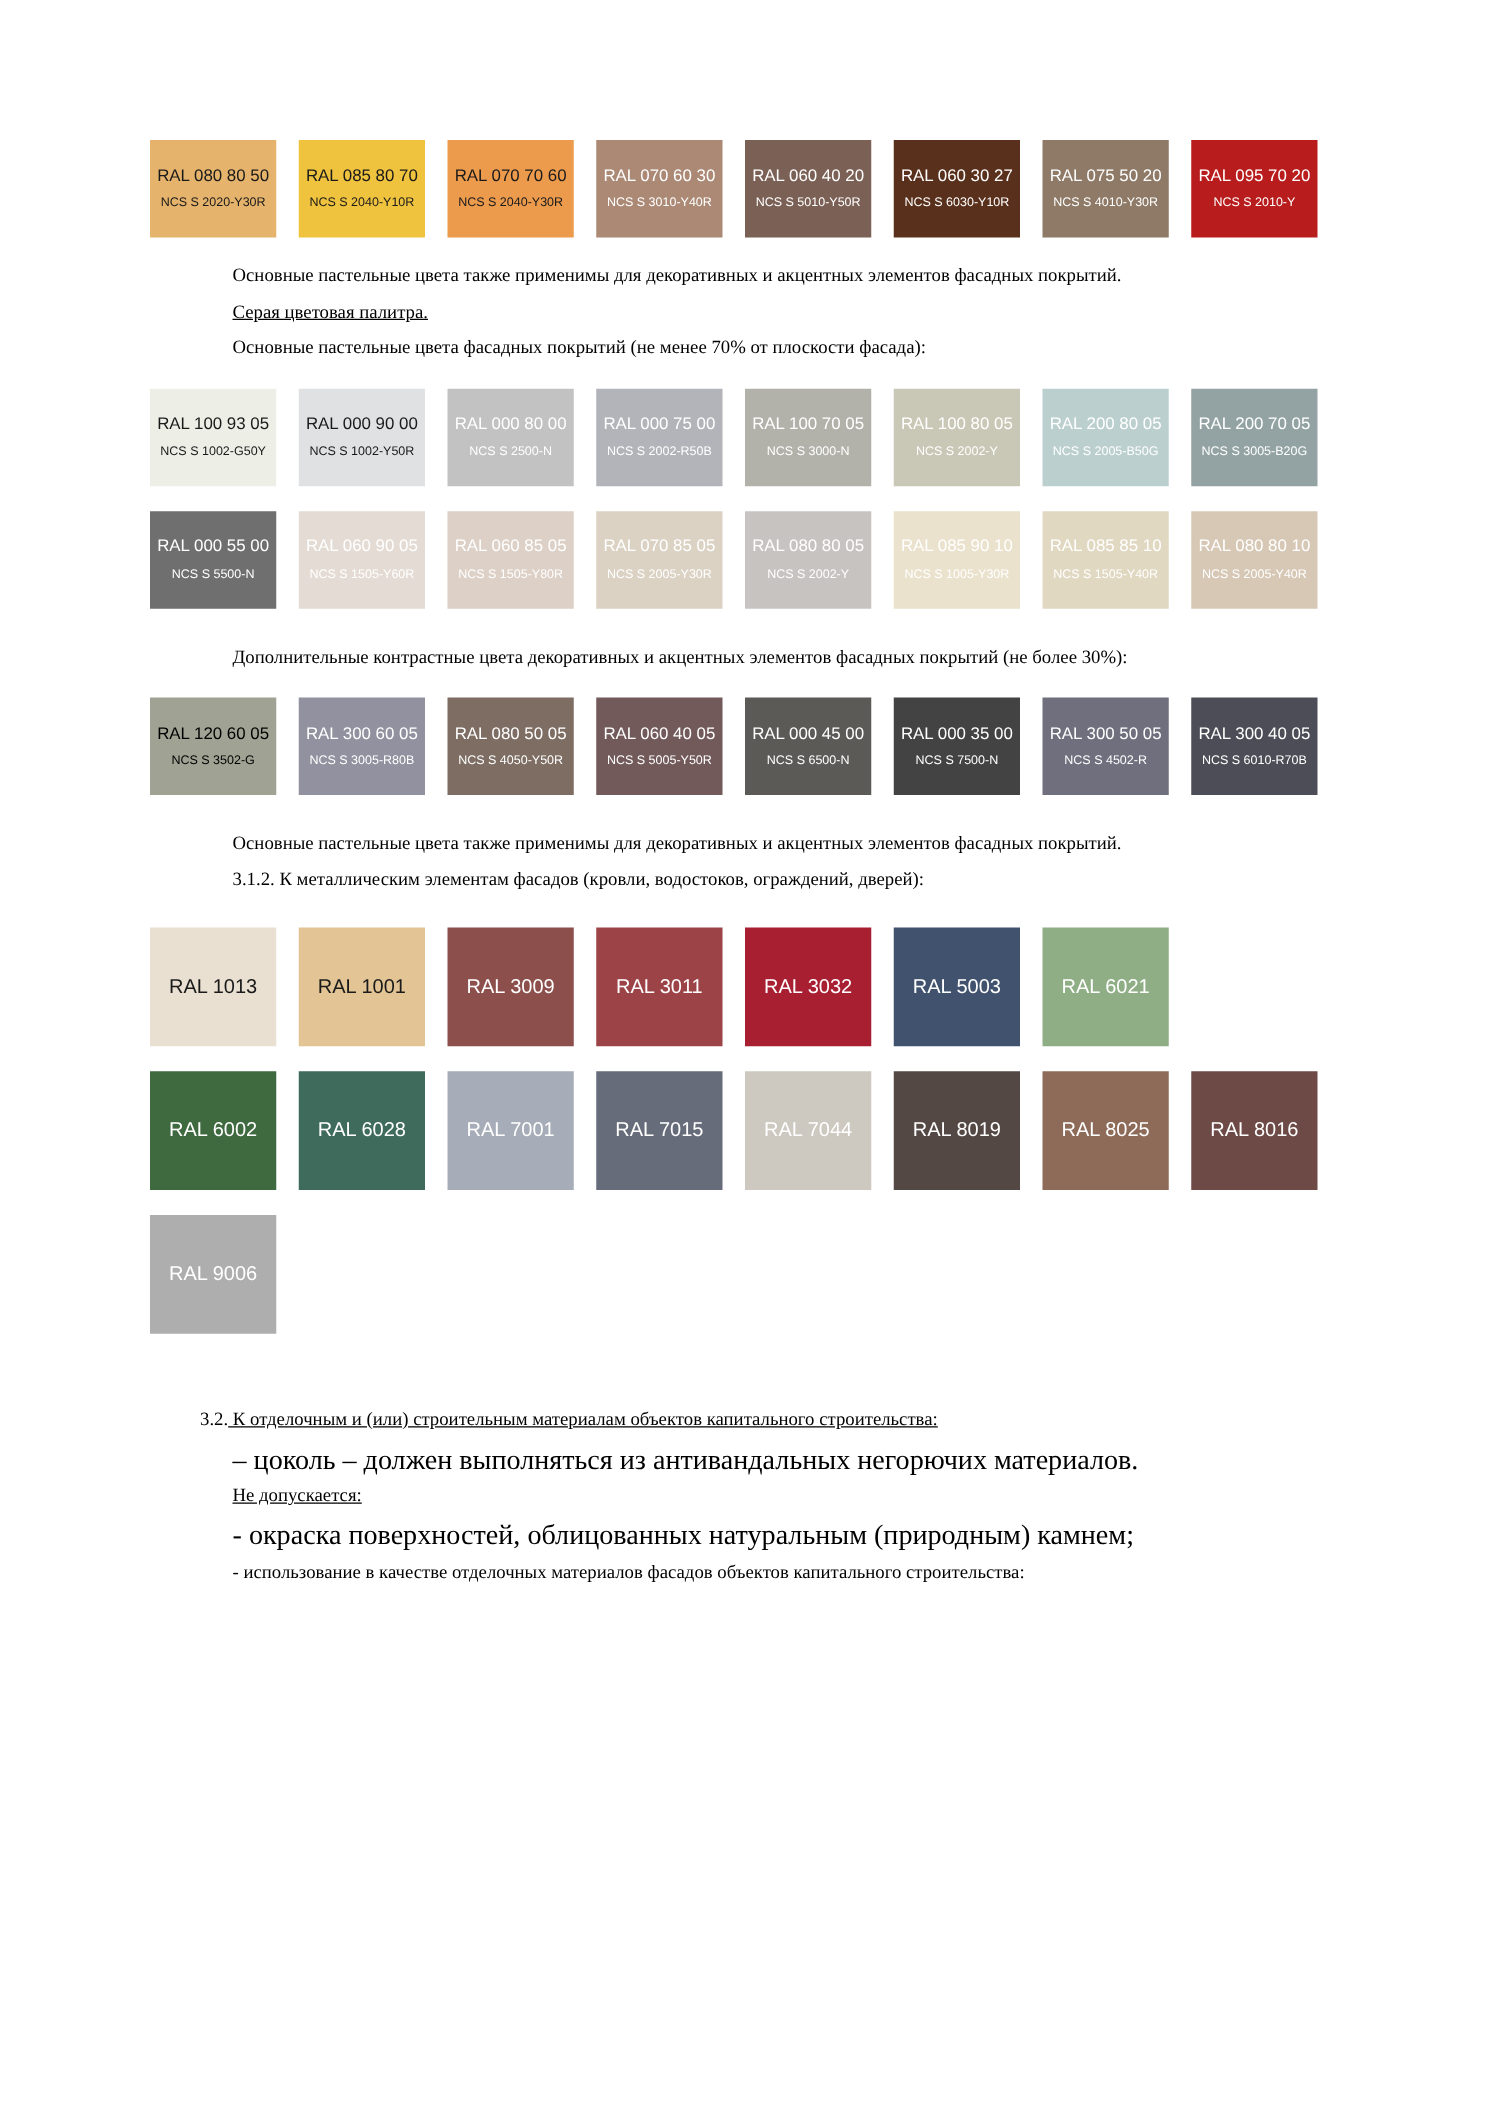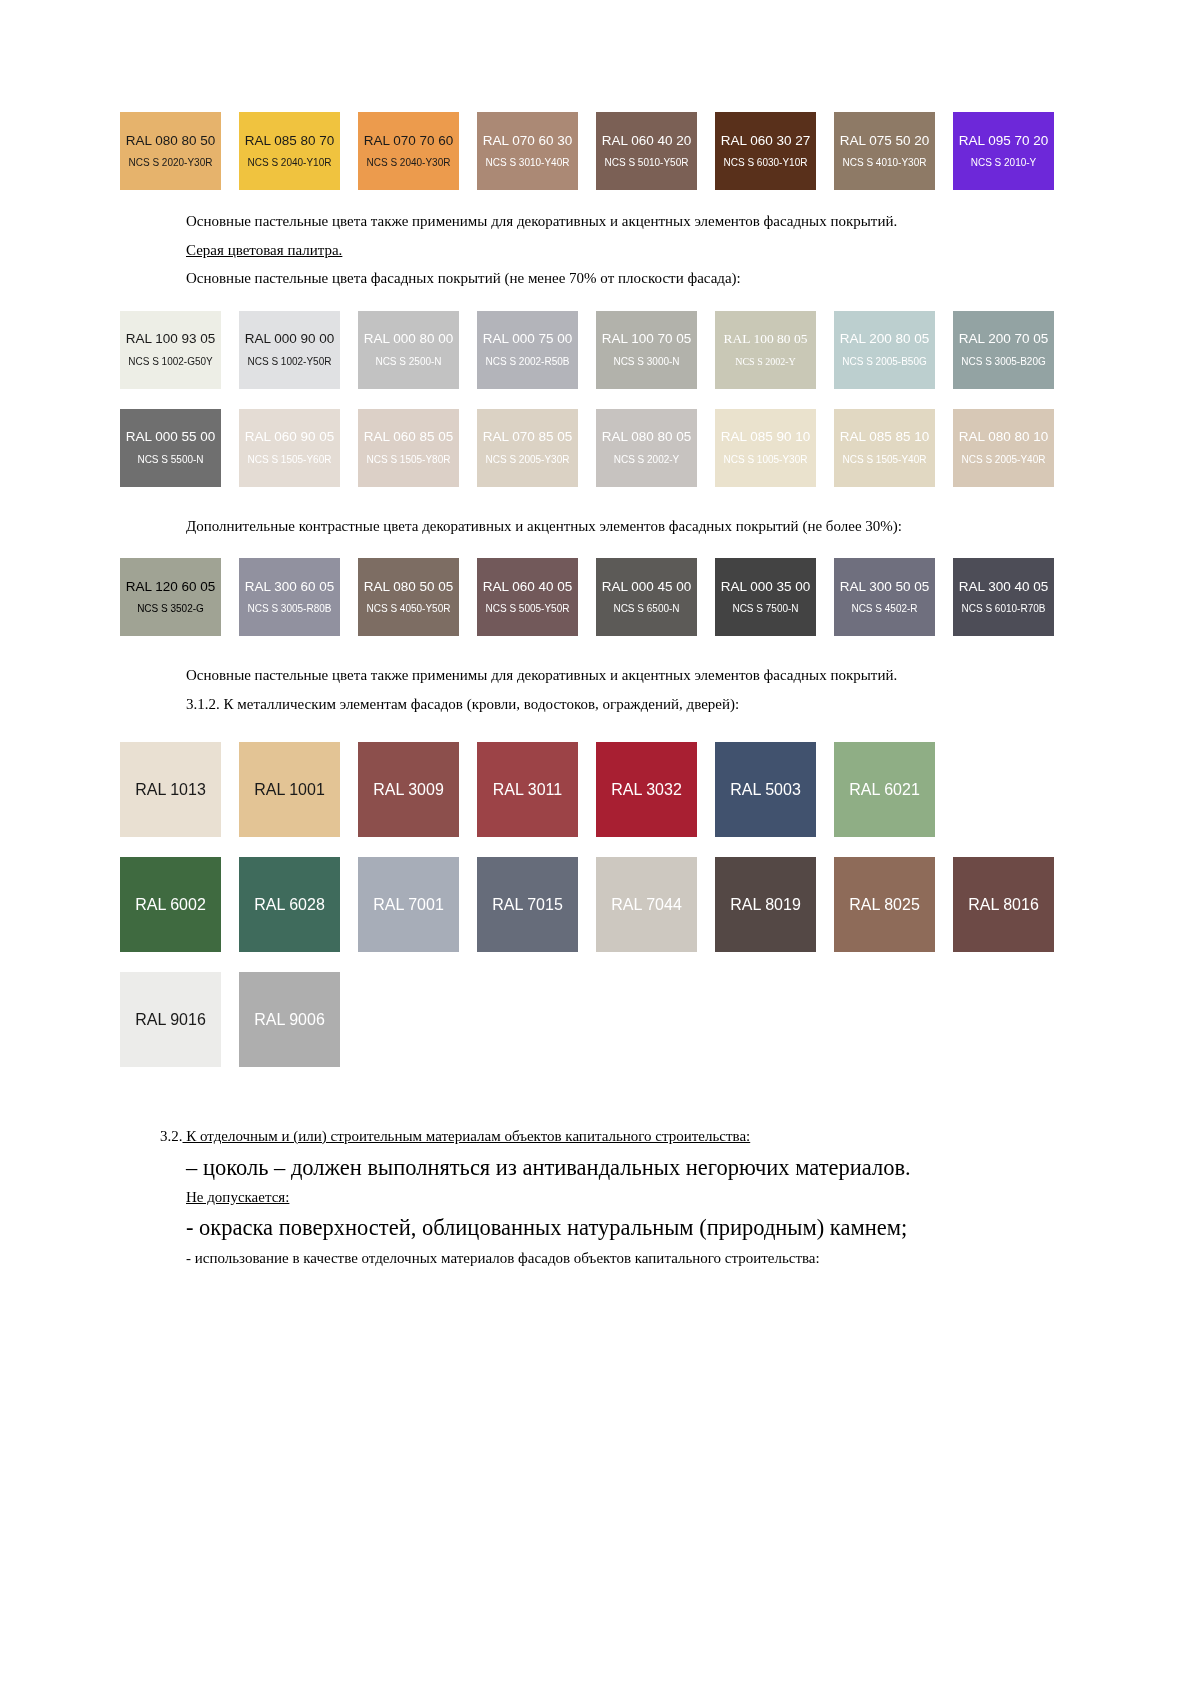--- a/index.html
+++ b/index.html
@@ -125,21 +125,21 @@
           <div class="ncs">NCS S 5010-Y50R</div>
         </div>
         <div class="sw" style="background: rgb(89, 48, 27); color: rgb(255, 255, 255);">
           <div class="ral">RAL 060 30 27</div>
           <div class="ncs">NCS S 6030-Y10R</div>
         </div>
         <div class="sw" style="background: rgb(142, 122, 102); color: rgb(255, 255, 255);">
           <div class="ral">RAL 075 50 20</div>
           <div class="ncs">NCS S 4010-Y30R</div>
         </div>
-        <div class="sw" style="background: #6d28d9; color: rgb(255, 255, 255);">
+        <div class="sw" style="background: #b91c1c; color: rgb(255, 255, 255);">
           <div class="ral">RAL 095 70 20</div>
           <div class="ncs">NCS S 2010-Y</div>
         </div>
       </div>
 
     <div class="block-gap-m"></div>
 
     <p class="par">Основные пастельные цвета также применимы для декоративных и акцентных элементов фасадных покрытий.</p>
 
     <div style="height:9px"></div>
@@ -166,21 +166,21 @@
           <div class="ncs">NCS S 2500-N</div>
         </div>
         <div class="sw" style="background: rgb(179, 180, 186); color: rgb(255, 255, 255);">
           <div class="ral">RAL 000 75 00</div>
           <div class="ncs">NCS S 2002-R50B</div>
         </div>
         <div class="sw" style="background: rgb(178, 178, 171); color: rgb(255, 255, 255);">
           <div class="ral">RAL 100 70 05</div>
           <div class="ncs">NCS S 3000-N</div>
         </div>
-        <div class="sw" style="background: rgb(201, 200, 182); color: rgb(255, 255, 255); font-family: Liberation Serif, serif;">
+        <div class="sw" style="background: rgb(201, 200, 182); color: rgb(255, 255, 255);">
           <div class="ral">RAL 100 80 05</div>
           <div class="ncs">NCS S 2002-Y</div>
         </div>
         <div class="sw" style="background: rgb(188, 207, 207); color: rgb(255, 255, 255);">
           <div class="ral">RAL 200 80 05</div>
           <div class="ncs">NCS S 2005-B50G</div>
         </div>
         <div class="sw" style="background: rgb(147, 163, 163); color: rgb(255, 255, 255);">
           <div class="ral">RAL 200 70 05</div>
           <div class="ncs">NCS S 3005-B20G</div>
@@ -324,23 +324,20 @@
           <div class="ral">RAL 8025</div>
         </div>
         <div class="sw" style="background: rgb(109, 74, 70); color: rgb(255, 255, 255);">
           <div class="ral">RAL 8016</div>
         </div>
       </div>
 
     <div class="row-gap"></div>
 
     <div class="sw-row met">
-        <div class="sw" style="background: rgb(236, 236, 234); color: rgb(26, 26, 26);">
-          <div class="ral">RAL 9016</div>
-        </div>
         <div class="sw" style="background: rgb(174, 174, 174); color: rgb(255, 255, 255);">
           <div class="ral">RAL 9006</div>
         </div>
       </div>
 
     <div class="block-gap-xl"></div>
 
     <p class="par noind" style="text-indent:40px"><span>3.2.</span><span class="u"> К отделочным и (или) строительным материалам объектов капитального строительства:</span></p>
 
     <div style="height:6px"></div>

